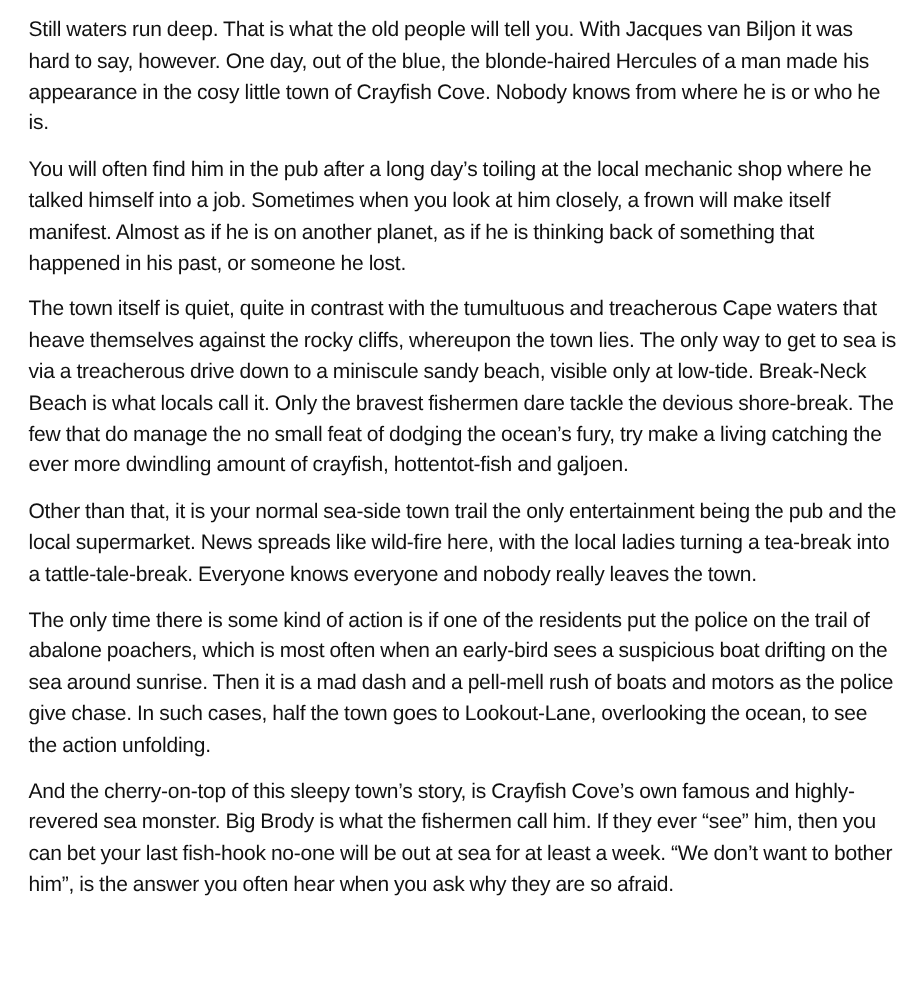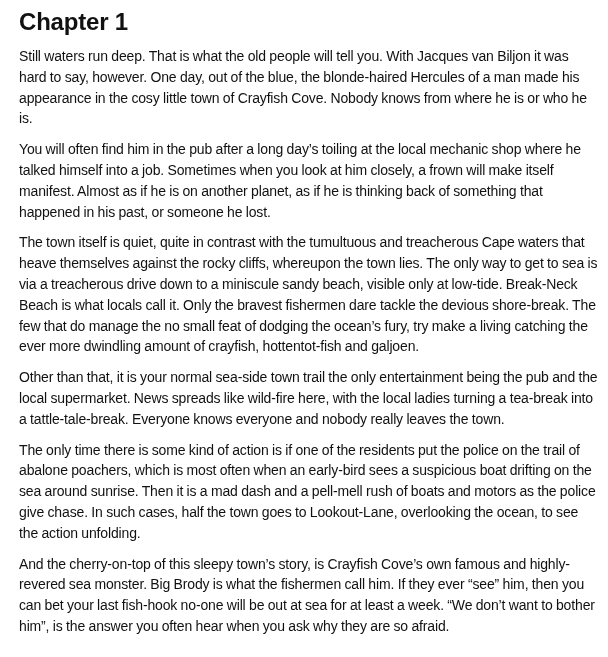--- a/index.html
+++ b/index.html
@@ -42,21 +42,20 @@
       word-spacing: -0.3px;
     }
     .body-text.first {
       margin-top: 9px;
     }
   </style>
 </head>
 <body>
 
 <div class="page">
-  <h1 class="chapter-title">Chapter 1</h1>
 
   <p class="body-text first">Still waters run deep. That is what the old people will tell you. With Jacques van Biljon it was hard to say, however. One day, out of the blue, the blonde-haired Hercules of a man made his appearance in the cosy little town of Crayfish Cove. Nobody knows from where he is or who he is.</p>
   <p class="body-text">You will often find him in the pub after a long day’s toiling at the local mechanic shop where he talked himself into a job. Sometimes when you look at him closely, a frown will make itself manifest. Almost as if he is on another planet, as if he is thinking back of something that happened in his past, or someone he lost.</p>
   <p class="body-text">The town itself is quiet, quite in contrast with the tumultuous and treacherous Cape waters that heave themselves against the rocky cliffs, whereupon the town lies. The only way to get to sea is via a treacherous drive down to a miniscule sandy beach, visible only at low-tide. Break-Neck Beach is what locals call it. Only the bravest fishermen dare tackle the devious shore-break. The few that do manage the no small feat of dodging the ocean’s fury, try make a living catching the ever more dwindling amount of crayfish, hottentot-fish and galjoen.</p>
   <p class="body-text">Other than that, it is your normal sea-side town trail the only entertainment being the pub and the local supermarket. News spreads like wild-fire here, with the local ladies turning a tea-break into a tattle-tale-break. Everyone knows everyone and nobody really leaves the town.</p>
   <p class="body-text">The only time there is some kind of action is if one of the residents put the police on the trail of abalone poachers, which is most often when an early-bird sees a suspicious boat drifting on the sea around sunrise. Then it is a mad dash and a pell-mell rush of boats and motors as the police give chase. In such cases, half the town goes to Lookout-Lane, overlooking the ocean, to see the action unfolding.</p>
   <p class="body-text">And the cherry-on-top of this sleepy town’s story, is Crayfish Cove’s own famous and highly-revered sea monster. Big Brody is what the fishermen call him. If they ever “see” him, then you can bet your last fish-hook no-one will be out at sea for at least a week. “We don’t want to bother him”, is the answer you often hear when you ask why they are so afraid.</p>
 </div>
 
 </body></html>

